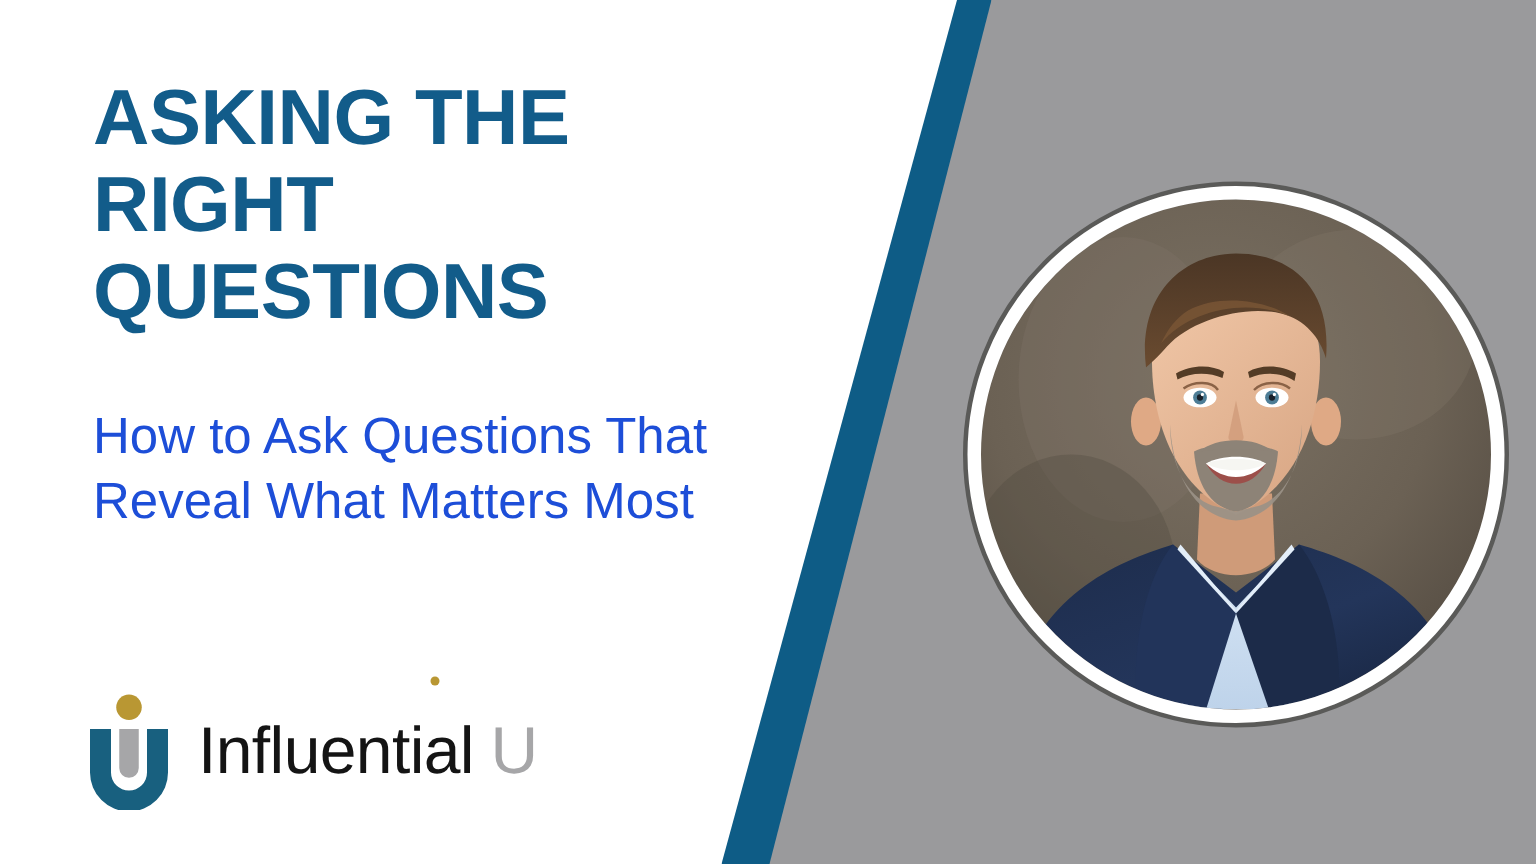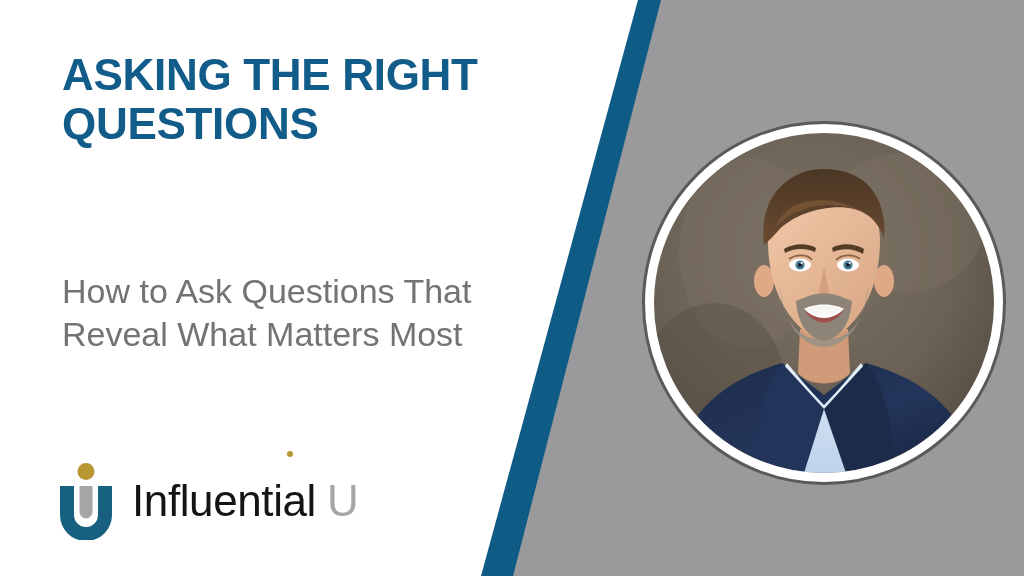--- a/index.html
+++ b/index.html
@@ -50,35 +50,35 @@
     z-index: 3;
   }
 
   .title {
     position: absolute;
     left: 62px;
     top: 50px;
     width: 420px;
     margin: 0;
     color: #125c8a;
-    font-size: 44px;
+    font-size: 52px;
     line-height: 1.12;
     font-weight: 700;
     letter-spacing: -0.3px;
     text-transform: uppercase;
     font-family: "Liberation Sans", sans-serif;
   }
 
   .subtitle {
     position: absolute;
     left: 62px;
     top: 270px;
     width: 470px;
     margin: 0;
-    color: #737373;
+    color: #1d4ed8;
     font-size: 34px;
     line-height: 1.26;
     font-weight: 400;
     font-family: "Liberation Sans", sans-serif;
   }
 
   
   .logo-lockup {
     position: absolute;
     left: 56px;

